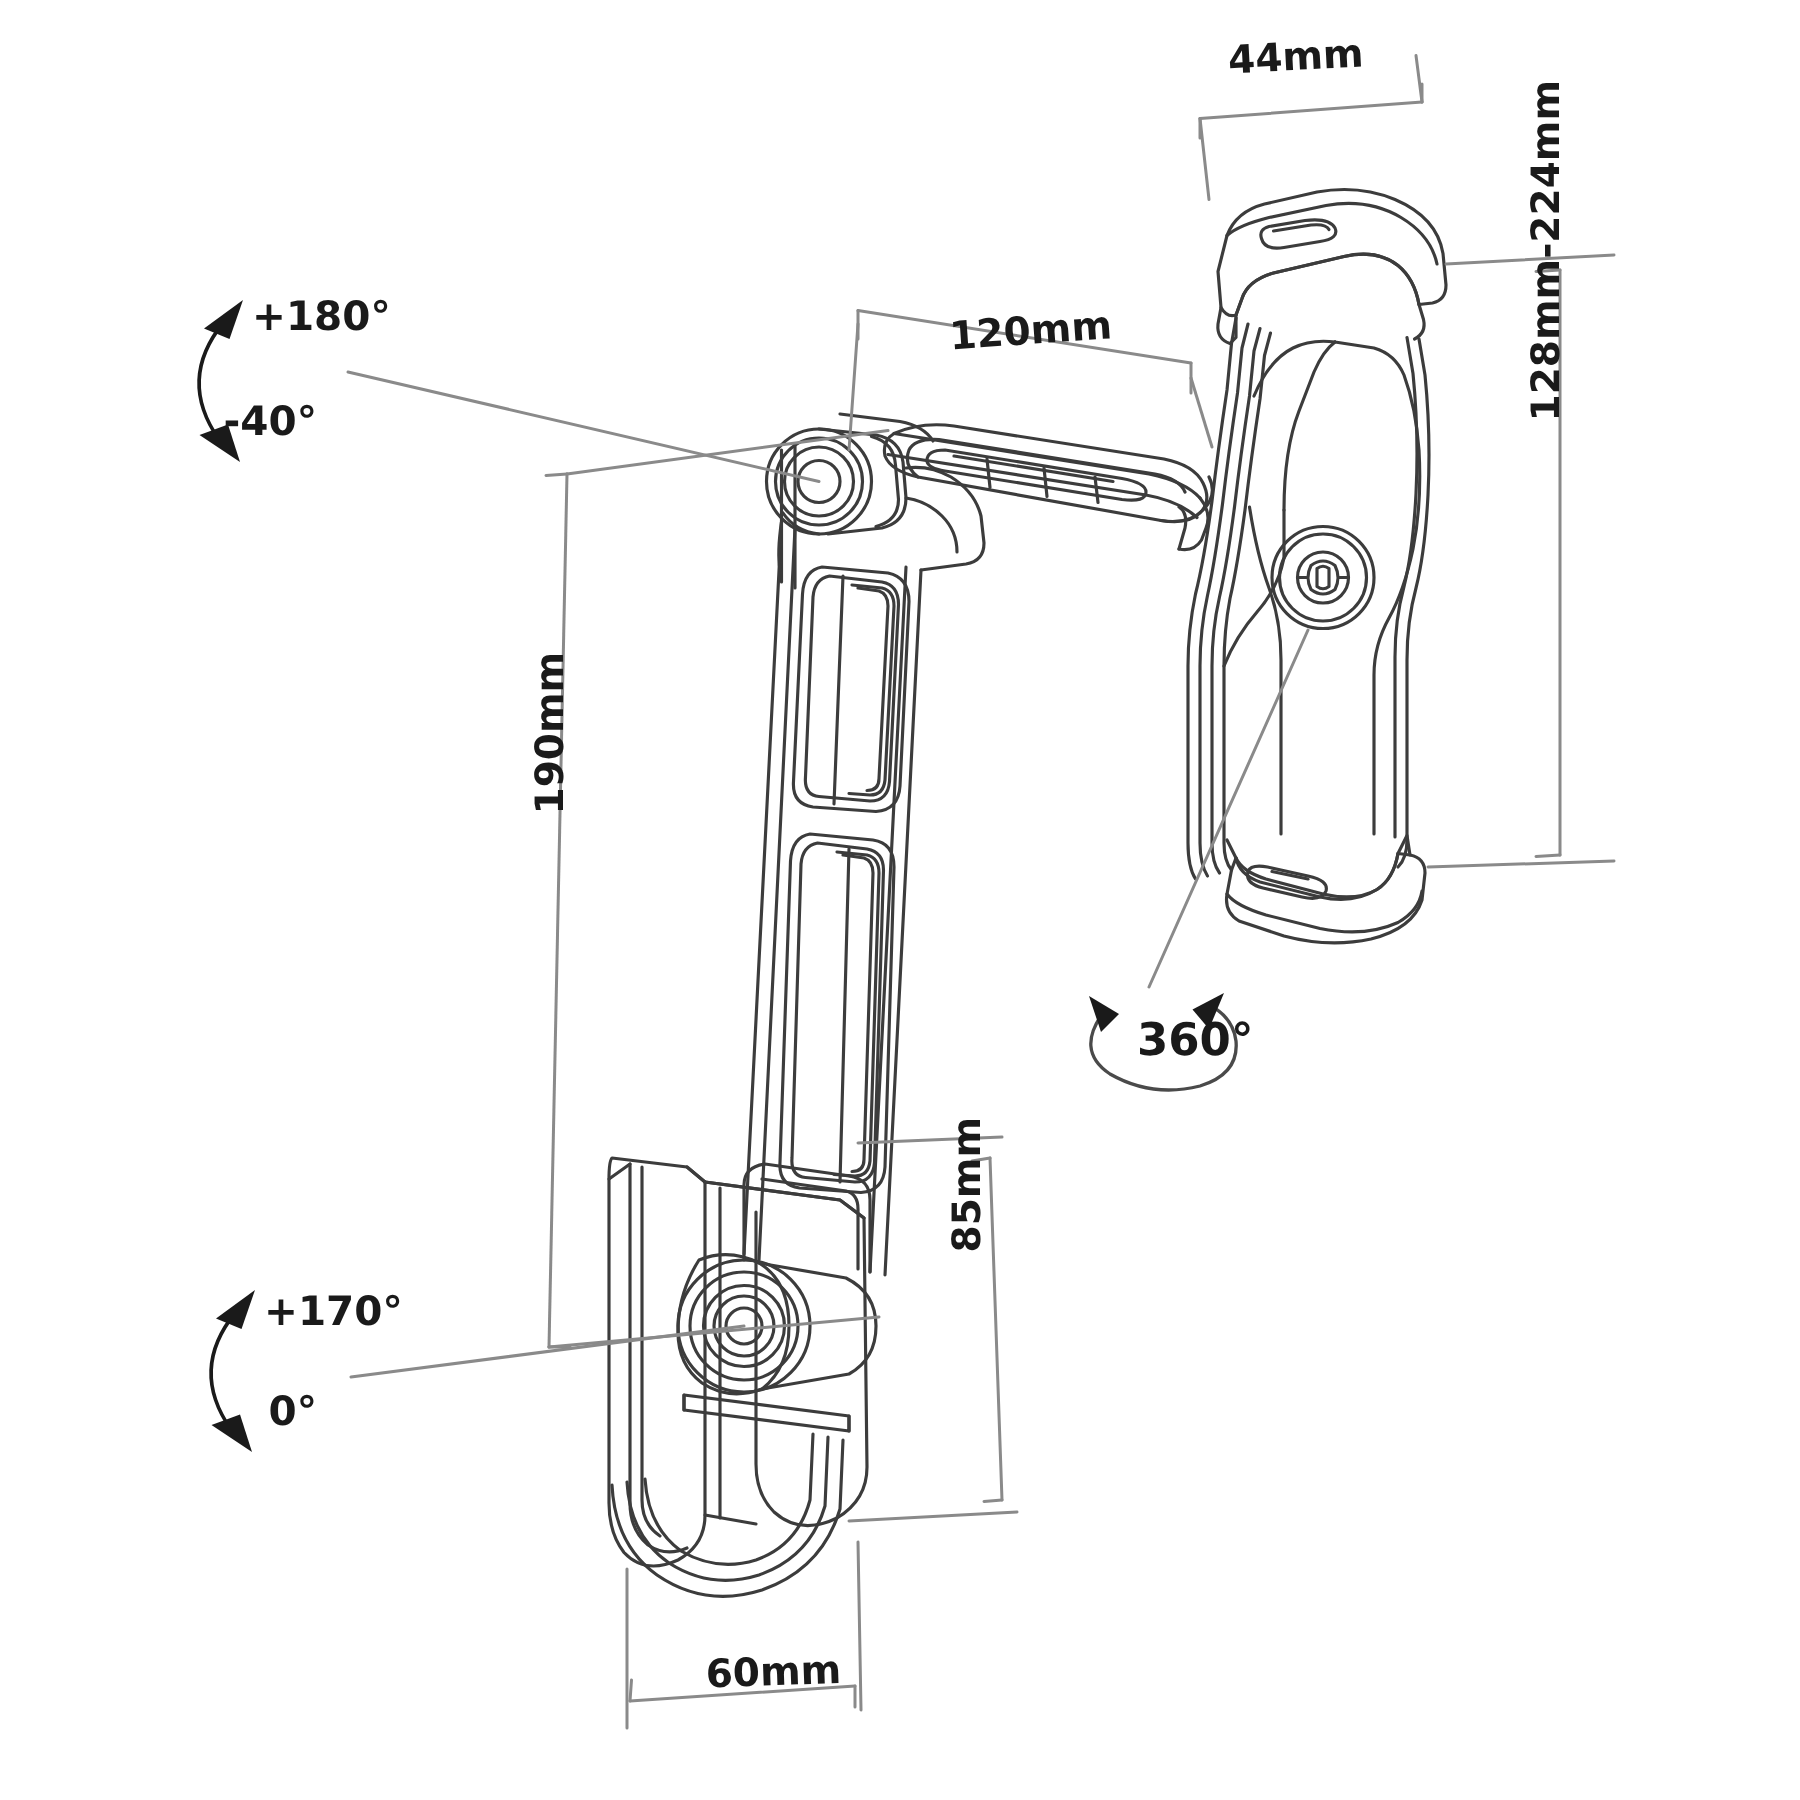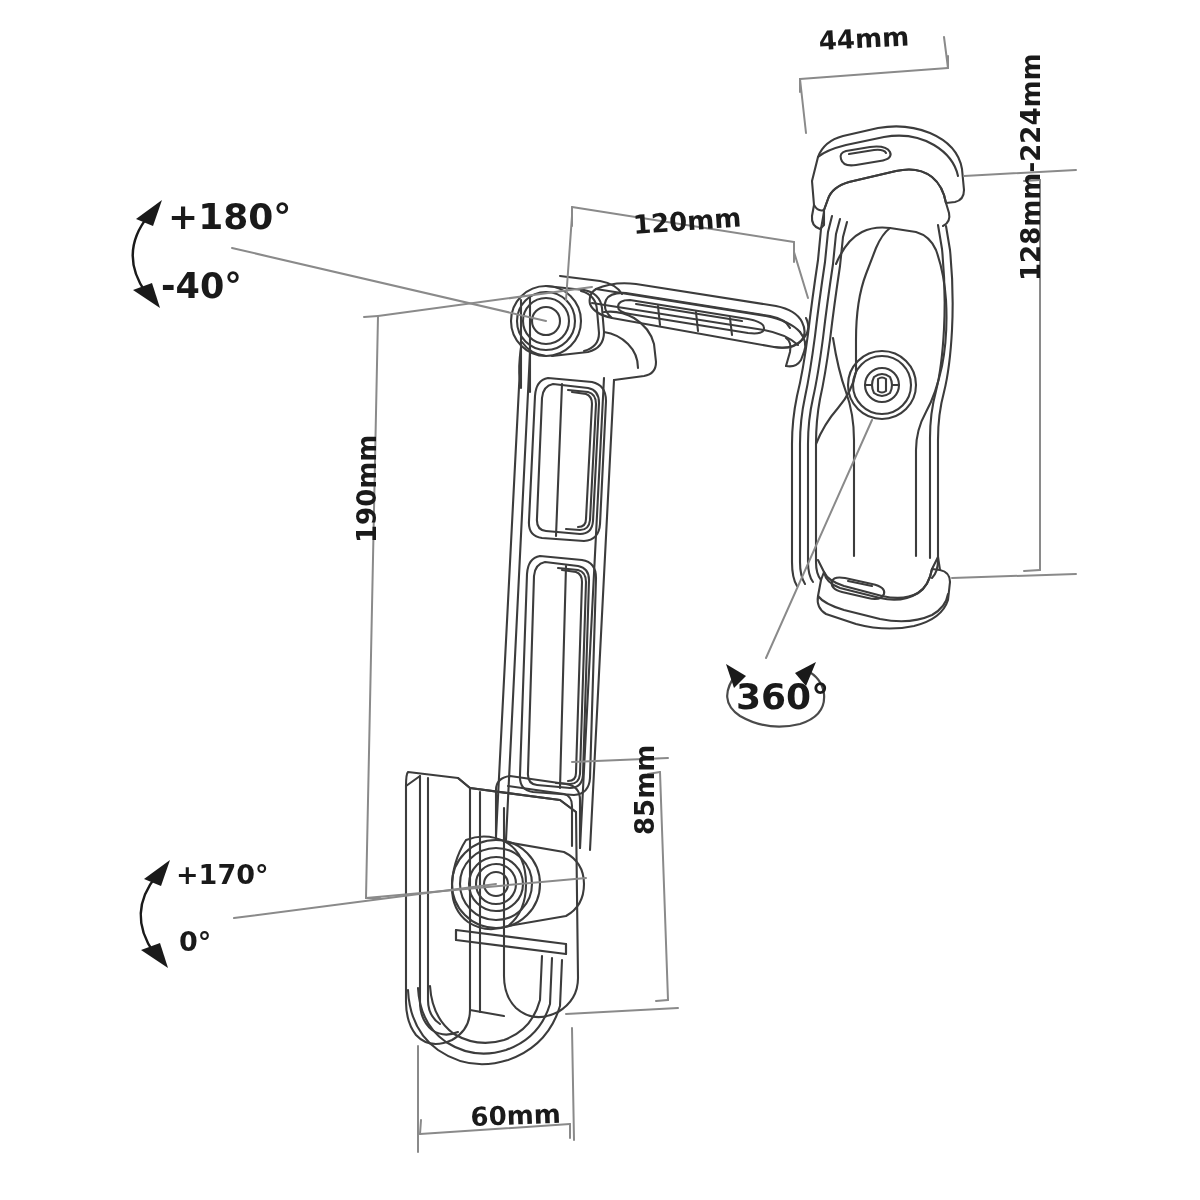--- a/index.html
+++ b/index.html
@@ -32,25 +32,25 @@
     color: #1a1a1a;
     white-space: nowrap;
     letter-spacing: 0px;
   }
   .t-44   { left: 818px;  top: 26px;  font-size: 26px; transform: rotate(-3deg); transform-origin: left top; }
   .t-120  { left: 632px;  top: 210px; font-size: 26px; transform: rotate(-4deg); transform-origin: left top; }
   .t-128  { left: 1016px; top: 281px; font-size: 26px; transform: rotate(-90deg); transform-origin: left top; }
   .t-190  { left: 352px;  top: 543px; font-size: 26px; transform: rotate(-90deg); transform-origin: left top; }
   .t-85   { left: 630px;  top: 835px; font-size: 26px; transform: rotate(-90deg); transform-origin: left top; }
   .t-60   { left: 470px;  top: 1102px; font-size: 26px; transform: rotate(-2deg); transform-origin: left top; }
-  .t-180  { left: 168px;  top: 196px; font-size: 36px; }
-  .t-m40  { left: 161px;  top: 266px; font-size: 35px; }
+  .t-180  { left: 168px;  top: 196px; font-size: 27px; }
+  .t-m40  { left: 149px;  top: 266px; font-size: 27px; }
   .t-170  { left: 176px;  top: 859px; font-size: 27px; text-align: right; }
   .t-0    { left: 179px;  top: 926px; font-size: 27px; }
-  .t-360  { left: 736px;  top: 676px; font-size: 36px; }
+  .t-360  { left: 758px;  top: 676px; font-size: 30px; }
 </style>
 </head>
 <body>
 
 <div id="stage">
 
   <svg class="layer" viewBox="0 0 1200 1200">
     <g fill="none" stroke="#3c3c3c" stroke-width="2.1" stroke-linejoin="round" stroke-linecap="round">
 
       <g>

